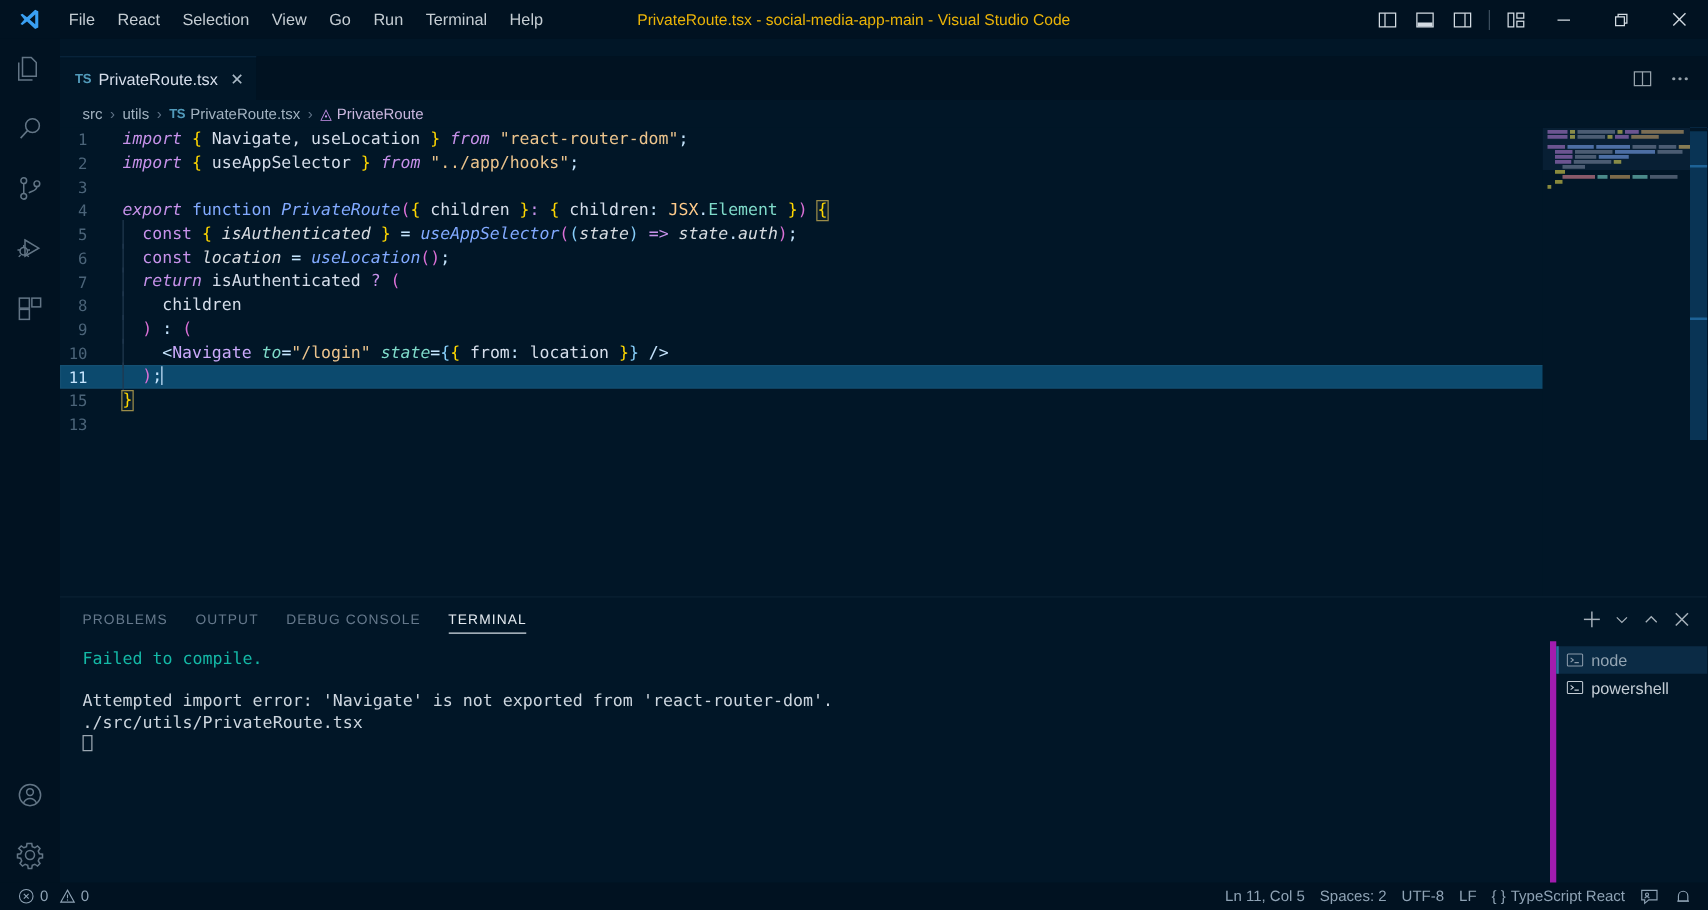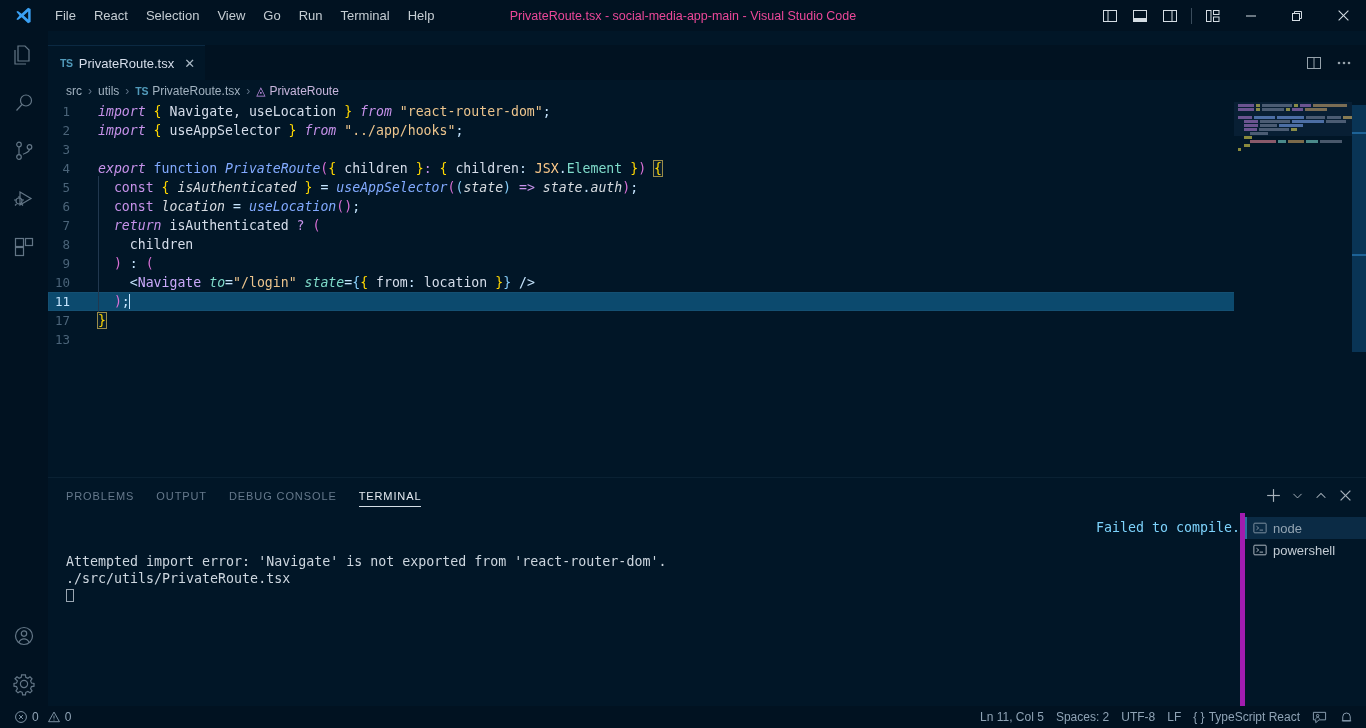--- a/index.html
+++ b/index.html
@@ -19,21 +19,21 @@
     display: flex; align-items: center;
   }
   .vscode-logo { width: 46px; height: 31px; display:flex; align-items:center; justify-content:center; }
   .menu { display: flex; align-items: center; height: 31px; }
   .menu-item {
     color: #c5cdd3; font-size: 13px; padding: 3px 8px; margin: 0 1px;
     line-height: 18px; cursor: default; white-space: nowrap;
   }
   .title-center {
     position: absolute; left: 0; right: 0; text-align: center;
-    color: #ec4899; font-size: 12.5px; pointer-events: none;
+    color: #eab308; font-size: 12.5px; pointer-events: none;
   }
   .title-right {
     position: absolute; right: 0; top: 0; height: 31px;
     display: flex; align-items: center;
   }
   .tb-icon {
     width: 30px; height: 31px; display: flex; align-items: center; justify-content: center;
   }
   .tb-win { width: 46px; height: 31px; display:flex; align-items:center; justify-content:center; }
   .tb-sep { width: 1px; height: 16px; background: #3a4c5c; margin: 0 6px; }
@@ -160,21 +160,21 @@
   }
   .panel-actions { margin-left:auto; display:flex; align-items:center; gap:2px; padding-right: 10px; }
   .pa-icon { width:22px; height:26px; display:flex; align-items:center; justify-content:center; opacity:.8;}
 
   .terminal-body {
     position:absolute; left:0; top:35px; right:126px; bottom:0;
     padding: 6px 0 0 18px;
     font-family: "DejaVu Sans Mono", "Liberation Mono", monospace;
     font-size: 13.3px; line-height: 17px; color: #cdd6df;
   }
-  .t-red { color: #7dd3fc; text-align: right; }
+  .t-red { color: #14b8a6; }
   .t-line { white-space: pre; height:17px; }
   .t-box { display:inline-block; width:8px; height:13px; border:1px solid #9aa6b1; vertical-align:-2px;}
 
   .term-list {
     position:absolute; right:0; top:35px; width:126px; bottom:0;
     border-left: 5px solid #a21caf; padding-top: 4px;
   }
   .term-item {
     display:flex; align-items:center; gap:6px; height:22px; padding-left:8px;
     font-size: 13px; color: #c3ccd4;
@@ -403,21 +403,21 @@
         <span class="ln">10</span>
         <span class="ctext"><span class="ind">&nbsp;&nbsp;</span>&nbsp;&nbsp;<span class="punc">&lt;</span><span class="jsxtag">Navigate</span> <span class="attr">to</span><span class="punc">=</span><span class="str">"/login"</span> <span class="attr">state</span><span class="punc">=</span><span class="b3">{</span><span class="b1">{</span><span class="var"> from</span><span class="punc">:</span><span class="var"> location </span><span class="b1">}</span><span class="b3">}</span> <span class="punc">/&gt;</span></span>
       </div>
 
       <div class="code-line cur">
         <span class="ln">11</span>
         <span class="ctext"><span class="ind">&nbsp;&nbsp;</span><span class="b2">)</span><span class="punc">;</span><span class="caret"></span></span>
       </div>
 
       <div class="code-line">
-        <span class="ln">17</span>
+        <span class="ln">15</span>
         <span class="ctext"><span class="b1 bmatch">}</span></span>
       </div>
 
       <div class="code-line">
         <span class="ln">13</span>
         <span class="ctext"></span>
       </div>
 
       <div class="minimap">
         <div style="padding-top:2px">

